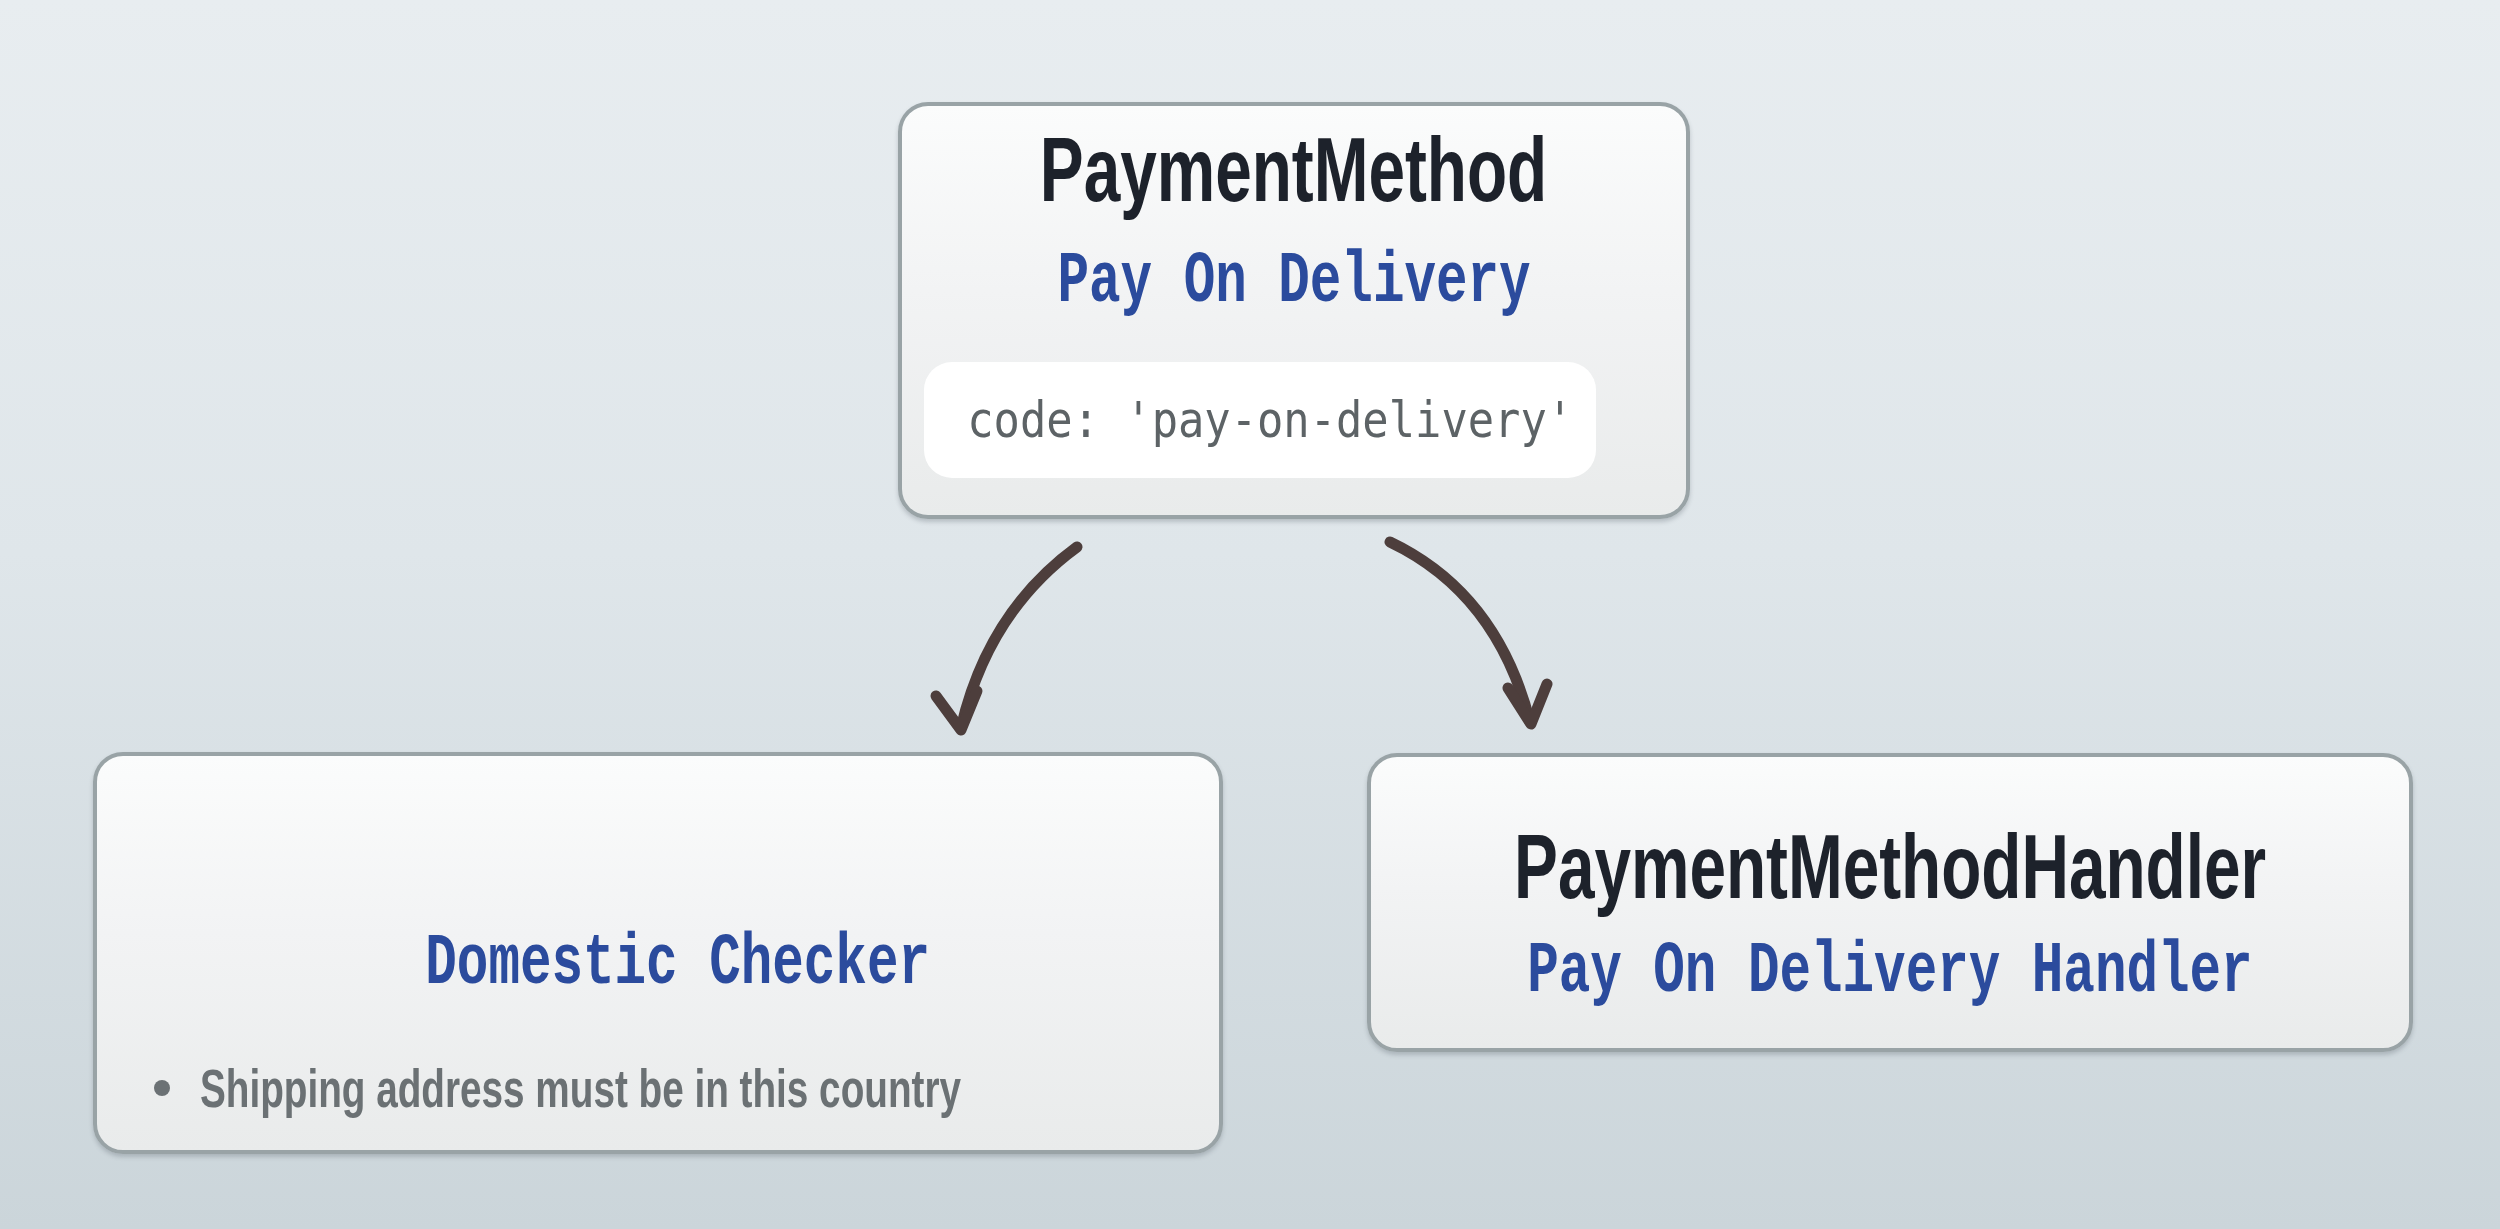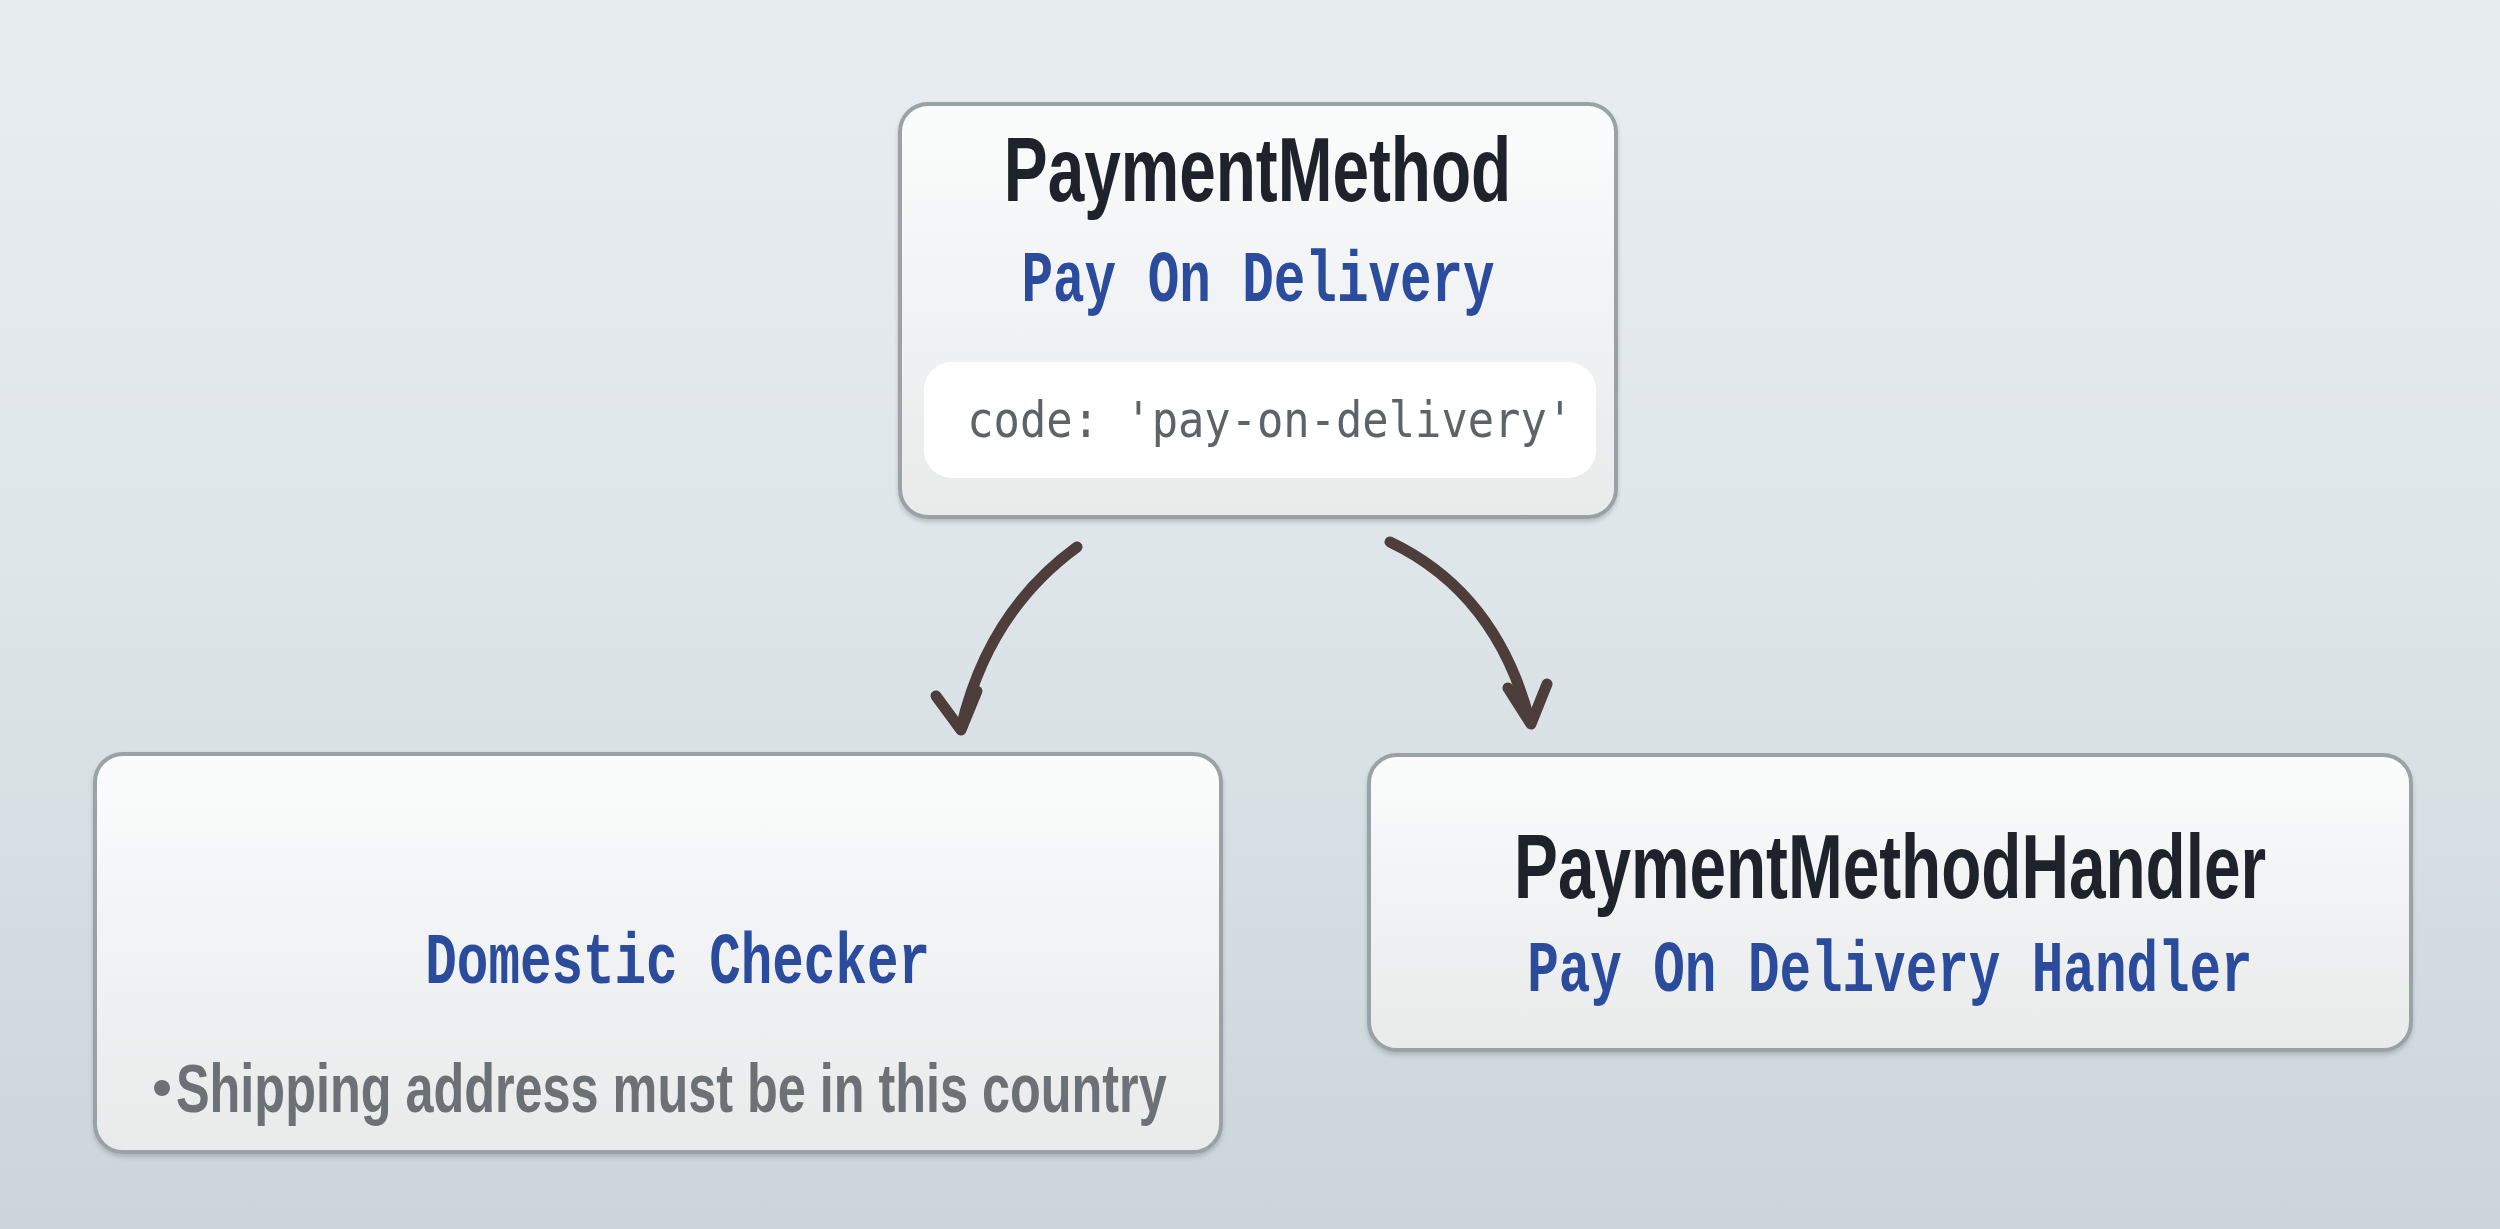--- a/index.html
+++ b/index.html
@@ -16,21 +16,21 @@
   }
   .node{
     position:absolute;box-sizing:border-box;
     border:4px solid var(--node-border,#99a3a6);
     border-radius:30px;
     background:linear-gradient(180deg,
       var(--node-fill-top,#fbfcfc) 0%, #f2f3f4 45%,
       var(--node-fill-bottom,#e9ebeb) 100%);
     box-shadow:0 3px 4px rgba(90,100,108,.30);
   }
-  .node-payment{left:898px;top:102px;width:720px;height:417px;}
+  .node-payment{left:898px;top:102px;width:792px;height:417px;}
   .node-checker{left:93px;top:752px;width:1130px;height:402px;}
   .node-handler{left:1367px;top:753px;width:1046px;height:299px;}
 
   .line{
     position:absolute;left:0;right:0;text-align:center;
     transform:translateY(-50%);line-height:1;white-space:nowrap;
   }
   .line>span{display:inline-block;transform:scaleX(0.73);transform-origin:50% 50%;}
 
   .node-title{font-size:90px;font-weight:bold;color:var(--title-color,#1d222b);}
@@ -41,22 +41,22 @@
     background:var(--code-pill-bg,#ffffff);border-radius:28px;
   }
   .code-line{top:50%;}
   .code-line>span{
     transform:scaleX(0.875);
     font-family:"DejaVu Sans Mono",monospace;
     font-size:50px;font-weight:400;color:var(--code-gray,#5d6366);
   }
 
   .rule-line{
-    top:332px;text-align:left;padding-left:79px;
-    font-size:69px;font-weight:bold;color:var(--muted-gray,#6b7174);
+    top:332px;text-align:left;padding-left:103px;
+    font-size:53px;font-weight:bold;color:var(--muted-gray,#6b7174);
   }
   .rule-line>span{transform-origin:0 50%;}
   .bullet-dot{
     position:absolute;left:57px;top:332px;width:16px;height:16px;
     transform:translateY(-50%);border-radius:50%;
     background:var(--muted-gray,#6b7174);
   }
 
   .checker-title{top:98px;}  .checker-subtitle{top:208px;padding-left:39px;}
   .handler-title{top:110px;} .handler-subtitle{top:215px;}

